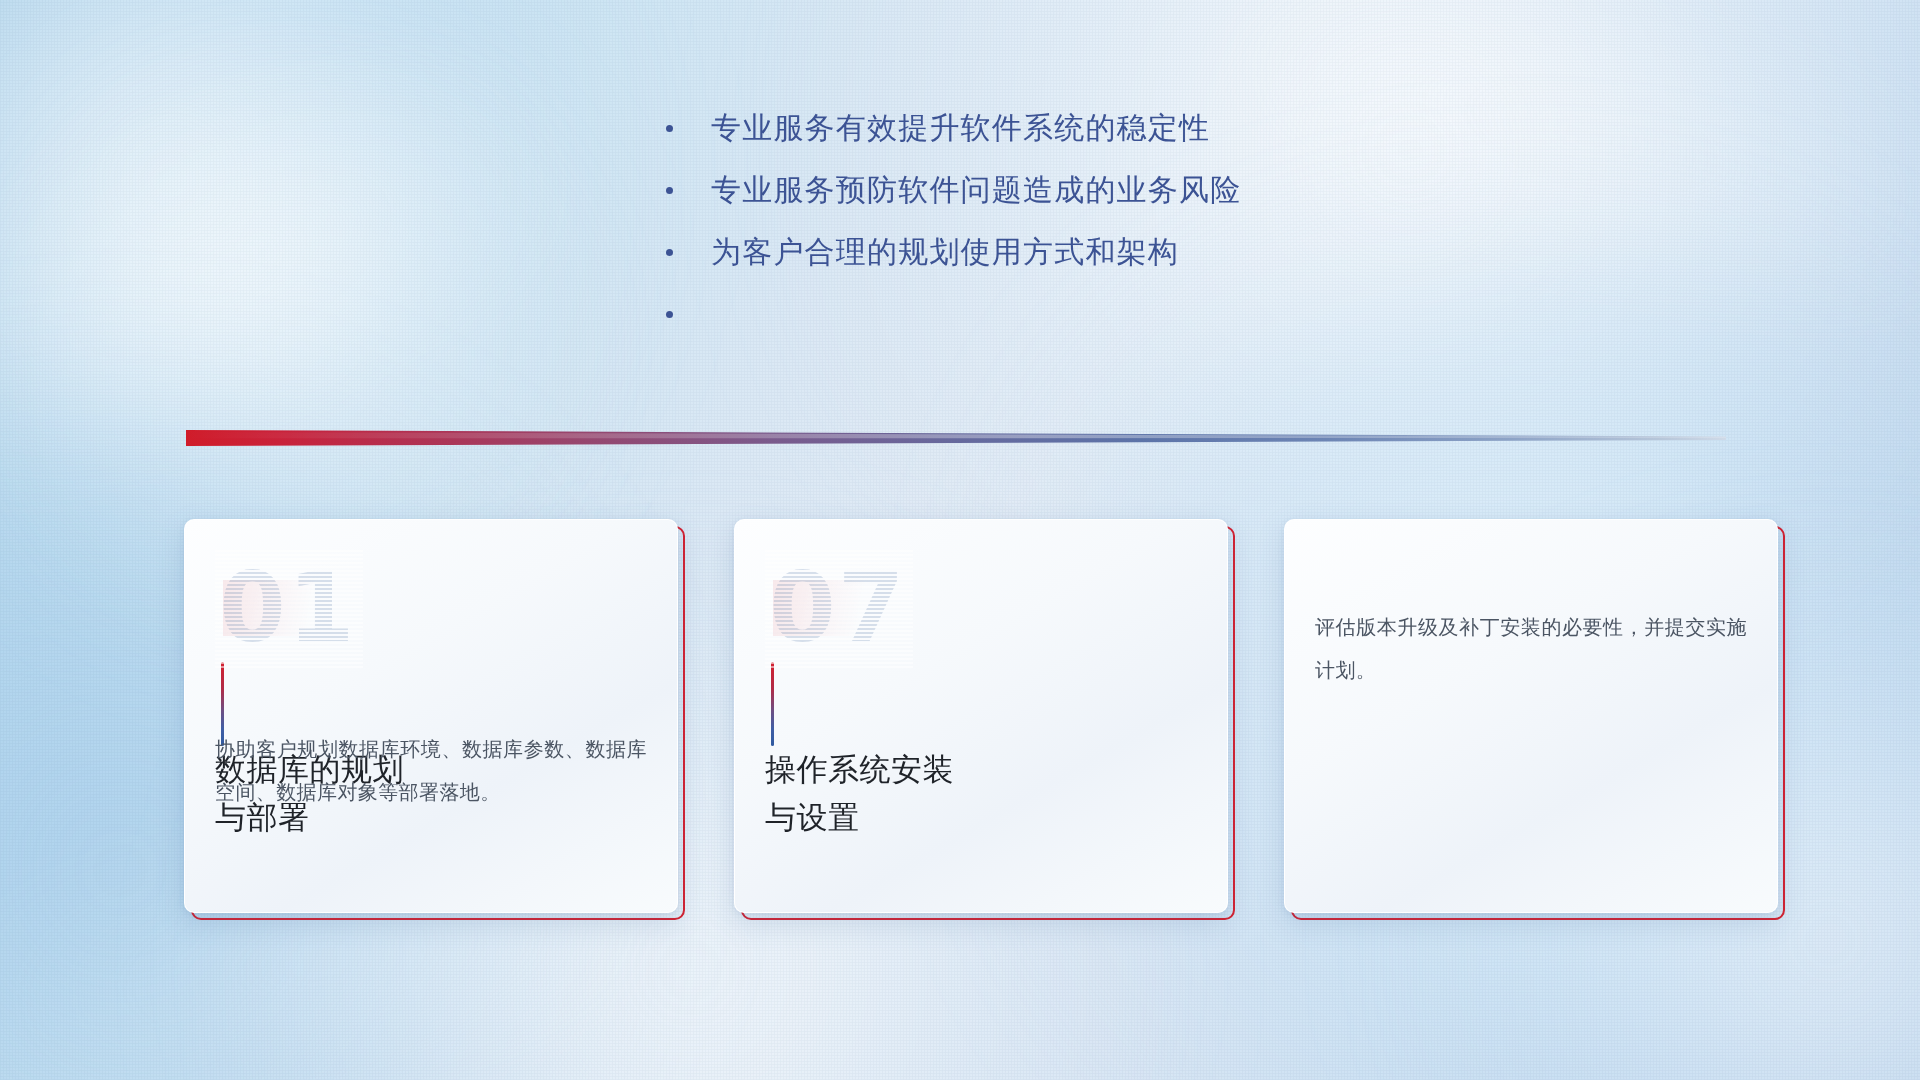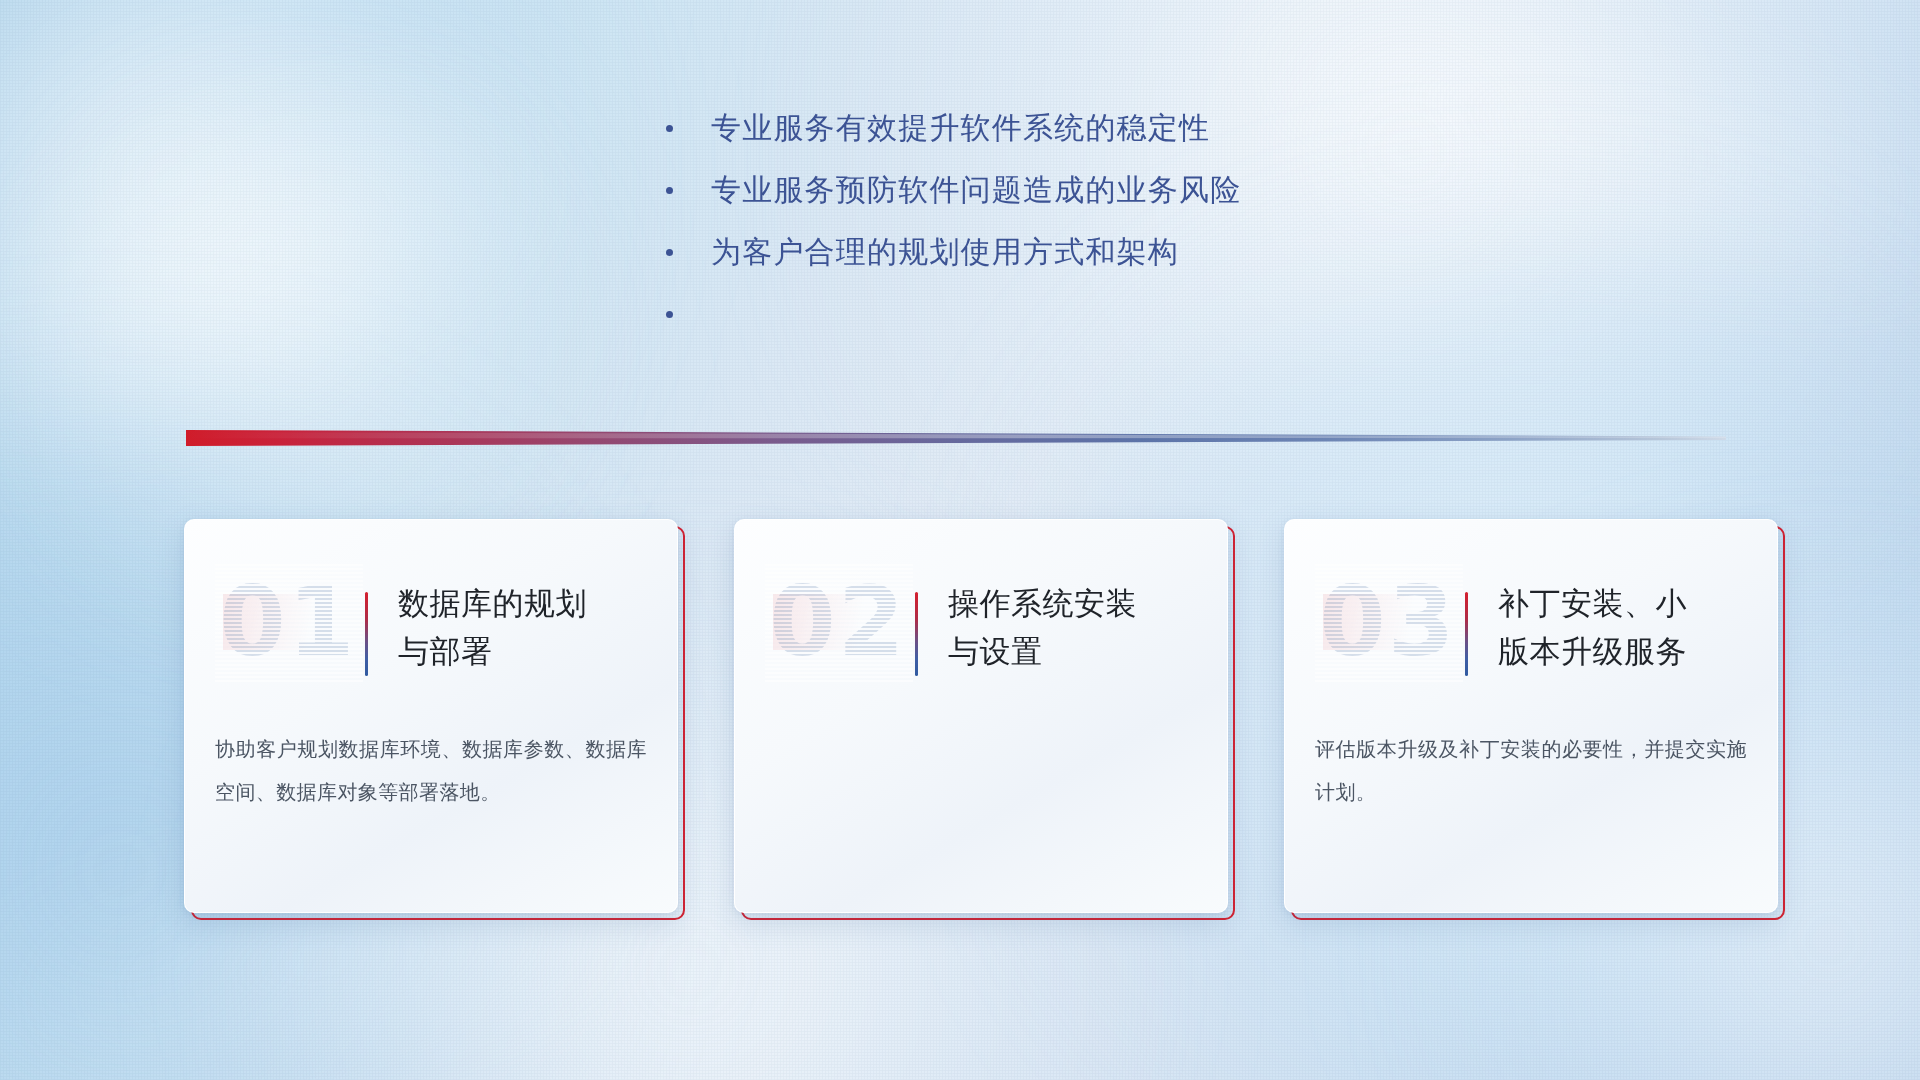--- a/index.html
+++ b/index.html
@@ -109,21 +109,21 @@
   .card{
     position:absolute; left:0; top:0;
     width:494px; height:394px;
     border-radius:10px;
     background:linear-gradient(150deg,#fdfeff 0%,#f6f9fc 38%,#eef3f9 66%,#f8fbfd 100%);
     border:1px solid rgba(255,255,255,.95);
     box-shadow:0 10px 28px rgba(70,110,160,.18), 0 2px 6px rgba(70,110,160,.10);
     overflow:hidden;
     padding:34px 30px 0 30px;
   }
-  .card-head{ display:flex; align-items:flex-end; height:122px; }
+  .card-head{ display:flex; align-items:flex-start; height:122px;flex-direction:column; }
   .num{
     position:relative;
     width:140px; flex:none;
     font-size:96px; font-weight:700;
     line-height:108px;
     letter-spacing:2px;
     font-family:"DejaVu Sans",sans-serif;
     color:#b9c8dc;
     opacity:.55;
     text-align:left;
@@ -216,34 +216,28 @@
 与部署</div>
       </div>
       <div class="card-body">协助客户规划数据库环境、数据库参数、数据库空间、数据库对象等部署落地。</div>
     </div>
   </div>
 
   <div class="card-wrap">
     <div class="card-outline"></div>
     <div class="card">
       <div class="card-head">
-        <div class="num">02</div>
+        <div class="num">07</div>
         <div class="vbar"></div>
         <div class="card-title">操作系统安装
 与设置</div>
       </div>
     </div>
   </div>
 
   <div class="card-wrap">
     <div class="card-outline"></div>
     <div class="card">
-      <div class="card-head">
-        <div class="num">03</div>
-        <div class="vbar"></div>
-        <div class="card-title">补丁安装、小
-版本升级服务</div>
-      </div>
       <div class="card-body">评估版本升级及补丁安装的必要性，并提交实施计划。</div>
     </div>
   </div>
 
 </div>
 
 </body></html>

